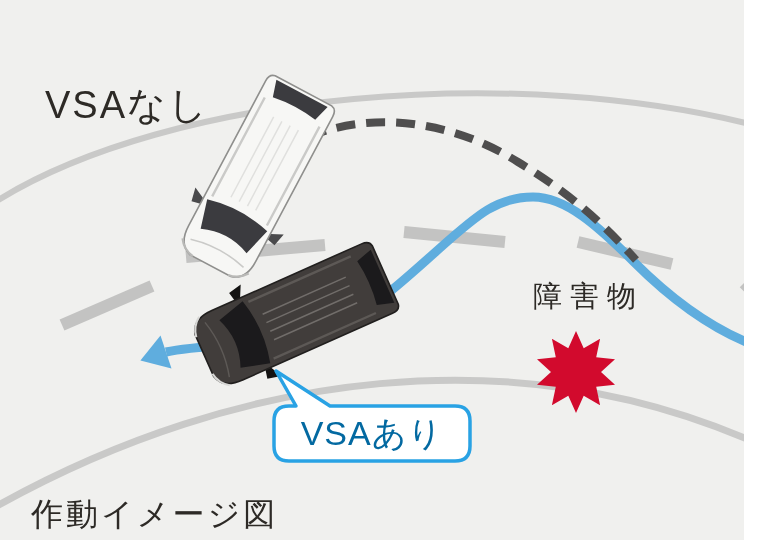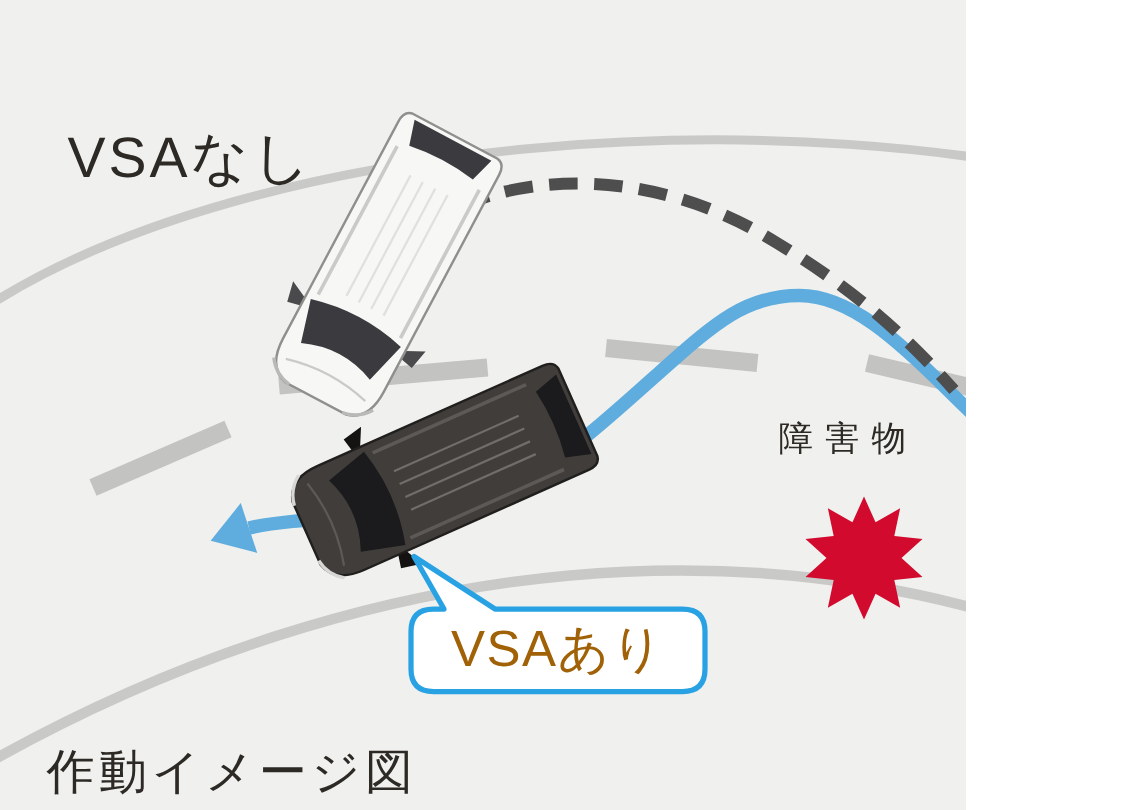--- a/index.html
+++ b/index.html
@@ -1,29 +1,29 @@
 <!DOCTYPE html>
 <html><head>
 <meta charset="utf-8">
 <style>
   html,body{margin:0;padding:0;}
   .stage{
-    position:relative;width:644px;height:540px;overflow:hidden;
+    position:relative;width:744px;height:540px;overflow:hidden;
     background:#f0f0ee;
     font-family:"Liberation Sans","DejaVu Sans",sans-serif;
   }
   .stage svg.diagram{position:absolute;left:0;top:0;}
   .lbl{position:absolute;white-space:nowrap;color:#2d2a26;}
   .label-without-vsa{left:45px;top:80px;font-size:38px;letter-spacing:2px;}
-  .label-obstacle{left:519px;top:277px;font-size:23px;letter-spacing:8px;}
+  .label-obstacle{left:533px;top:277px;font-size:29px;letter-spacing:8px;}
   .caption{left:31px;top:493px;font-size:32px;letter-spacing:3px;}
   .bubble-label{
     position:absolute;left:274px;top:406px;width:196px;height:55px;
     line-height:55px;text-align:center;font-size:34px;letter-spacing:1px;
-    color:#a16207;
+    color:#0369a1;
   }
   .car-white{--body:#f7f7f5;--outline:#8f8f8d;--glass:#3b3b3f;--rail:#cacac8;--streak:#e0e0de;--mirror:#4a4a4c;--trim:#b9b9b7;}
   .car-dark {--body:#413d3b;--outline:#211f1e;--glass:#1b1a1c;--rail:#5d5956;--streak:#716d6a;--mirror:#141312;--trim:#d7d7d5;}
 </style>
 </head>
 <body>
 
 <div class="stage">
 
   <svg class="diagram" width="760" height="540" viewBox="0 0 760 540">

